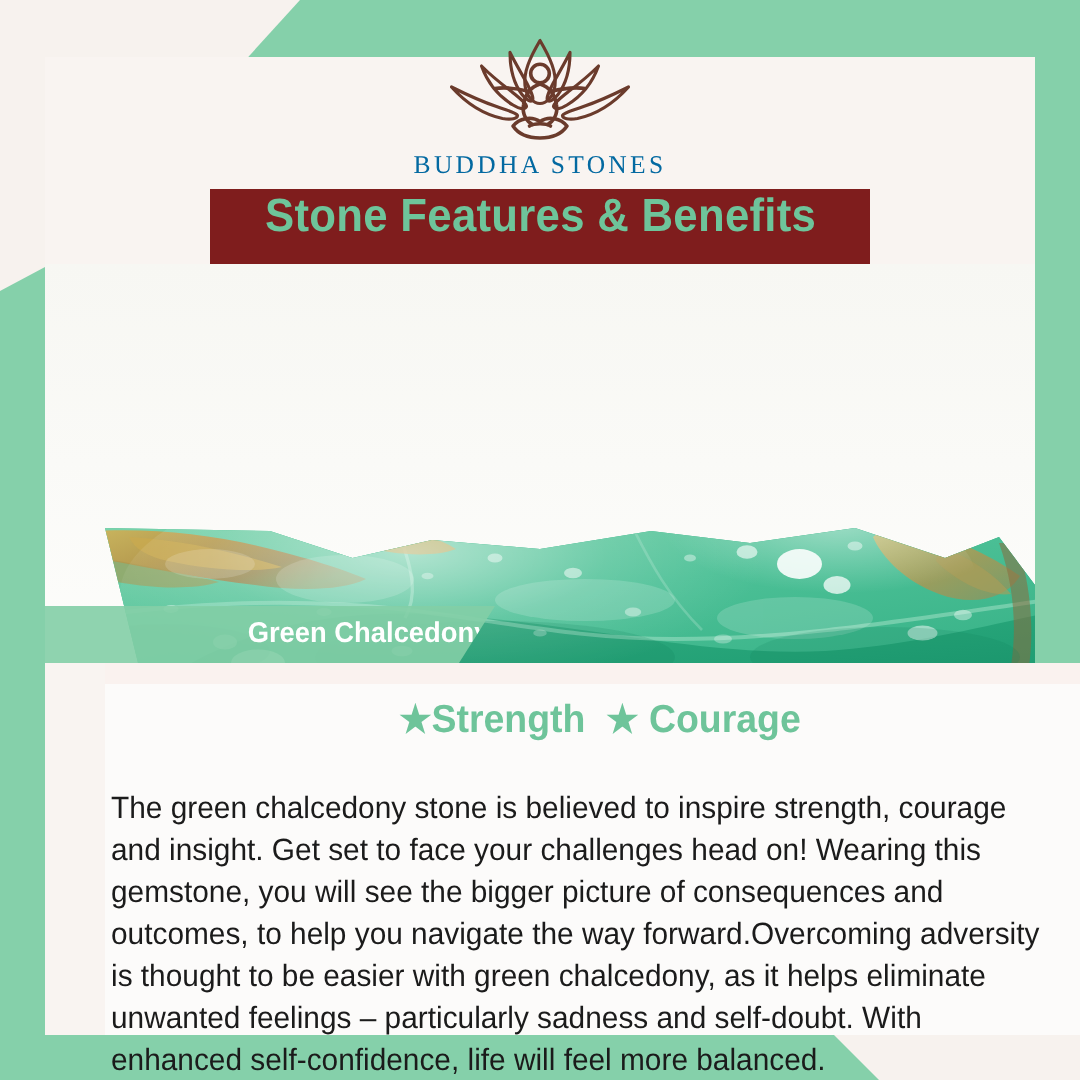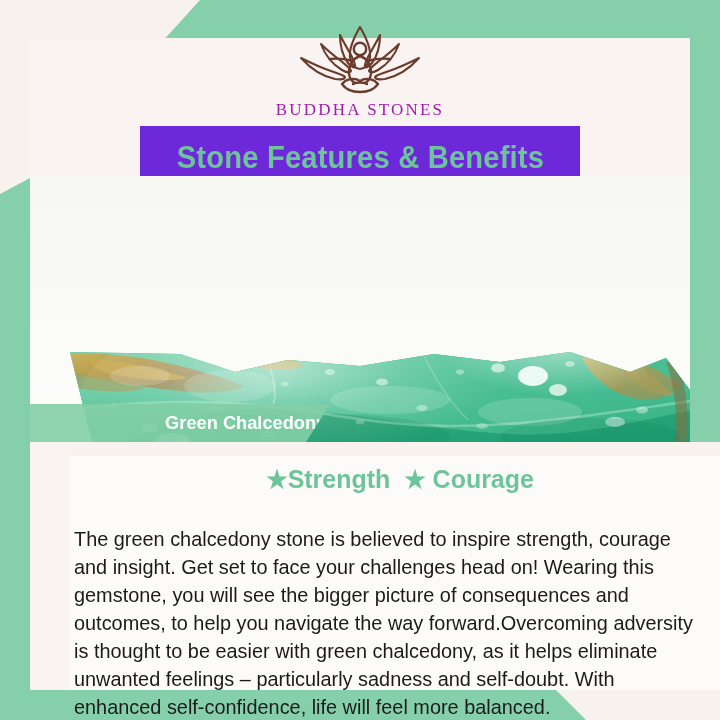--- a/index.html
+++ b/index.html
@@ -83,35 +83,35 @@
     margin: 0 auto;
     width: 150px;
     height: 72px;
   }
   .logo-wordmark {
     display: block;
     margin: 6px auto 0;
     font-family: "Liberation Serif", serif;
     font-size: 17px;
     letter-spacing: 2.2px;
-    color: #a21caf;
+    color: #0369a1;
     font-weight: 400;
   }
 
   
   .title-banner {
     position: absolute;
     z-index: 4;
     left: 140px;
     top: 126px;
     width: 440px;
     height: 50px;
-    background: #6d28d9;
+    background: #7f1d1d;
     display: flex;
-    align-items: flex-end;
+    align-items: flex-start;
     justify-content: center;
   }
   .title-text {
     font-family: "Liberation Sans Narrow", "Liberation Sans", sans-serif;
     font-weight: bold;
     font-size: 31px;
     color: #6ec49a;
     letter-spacing: 0.2px;
     transform: scaleX(0.94);
     white-space: nowrap;

